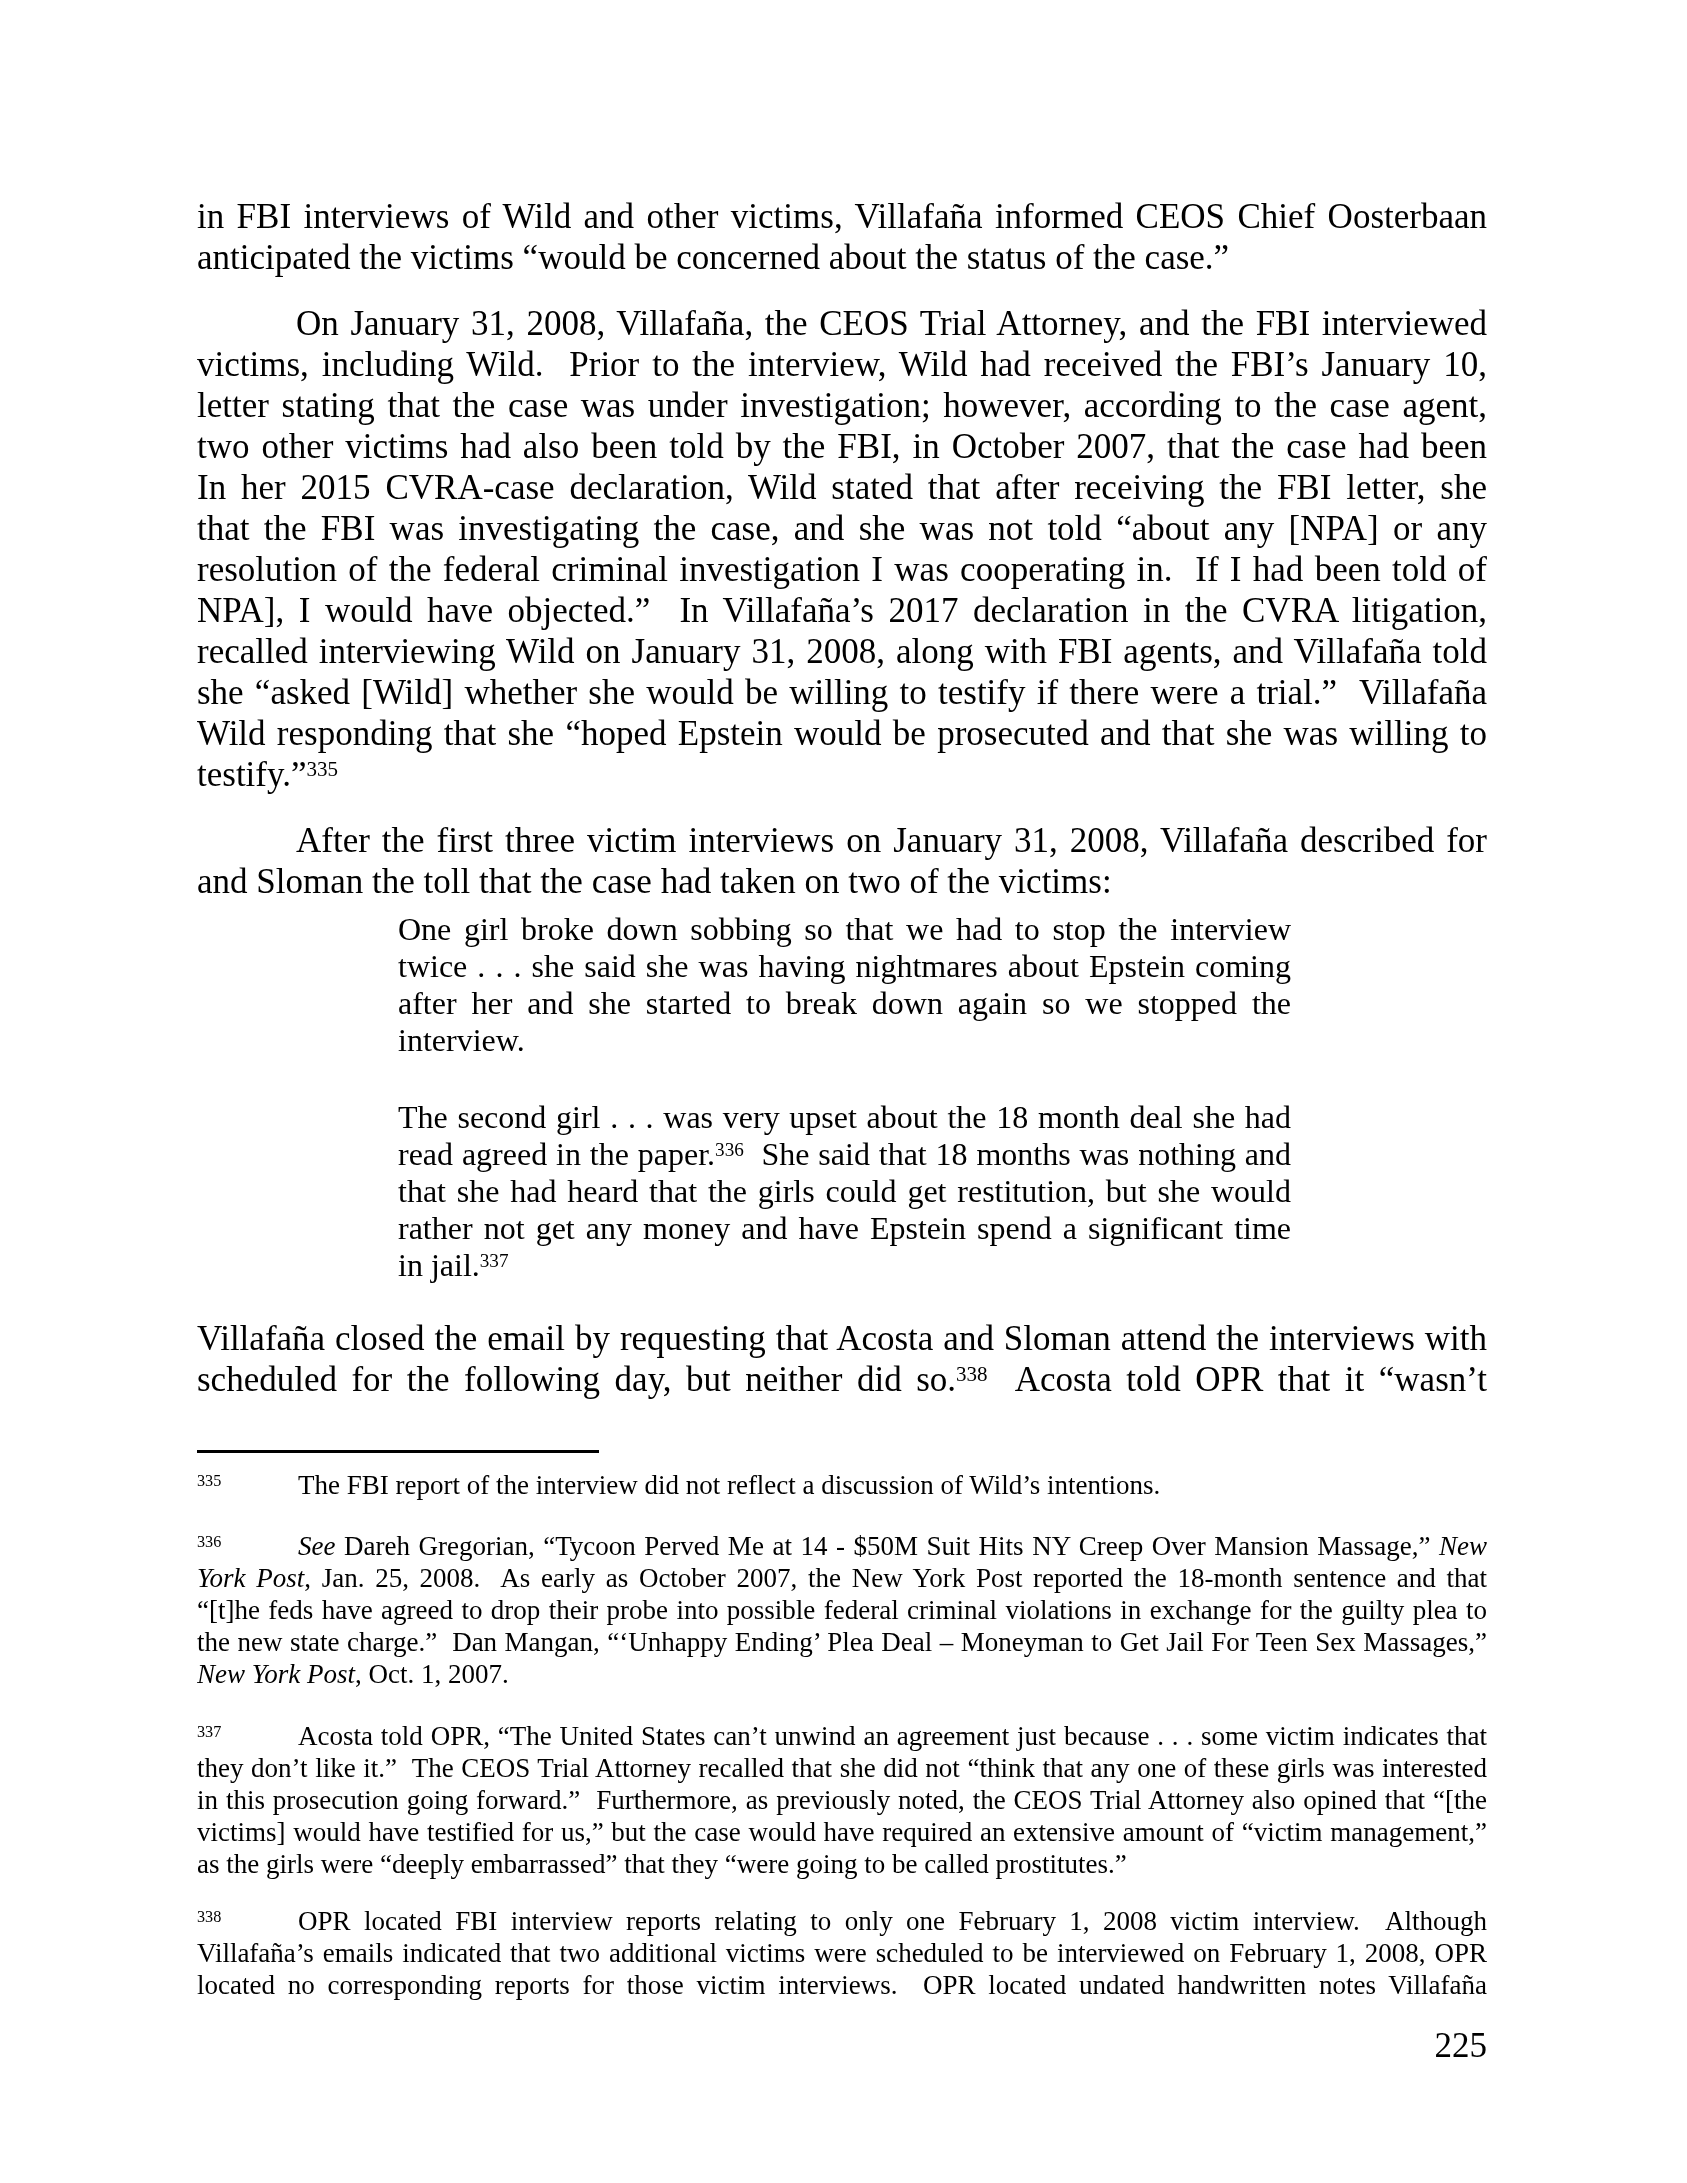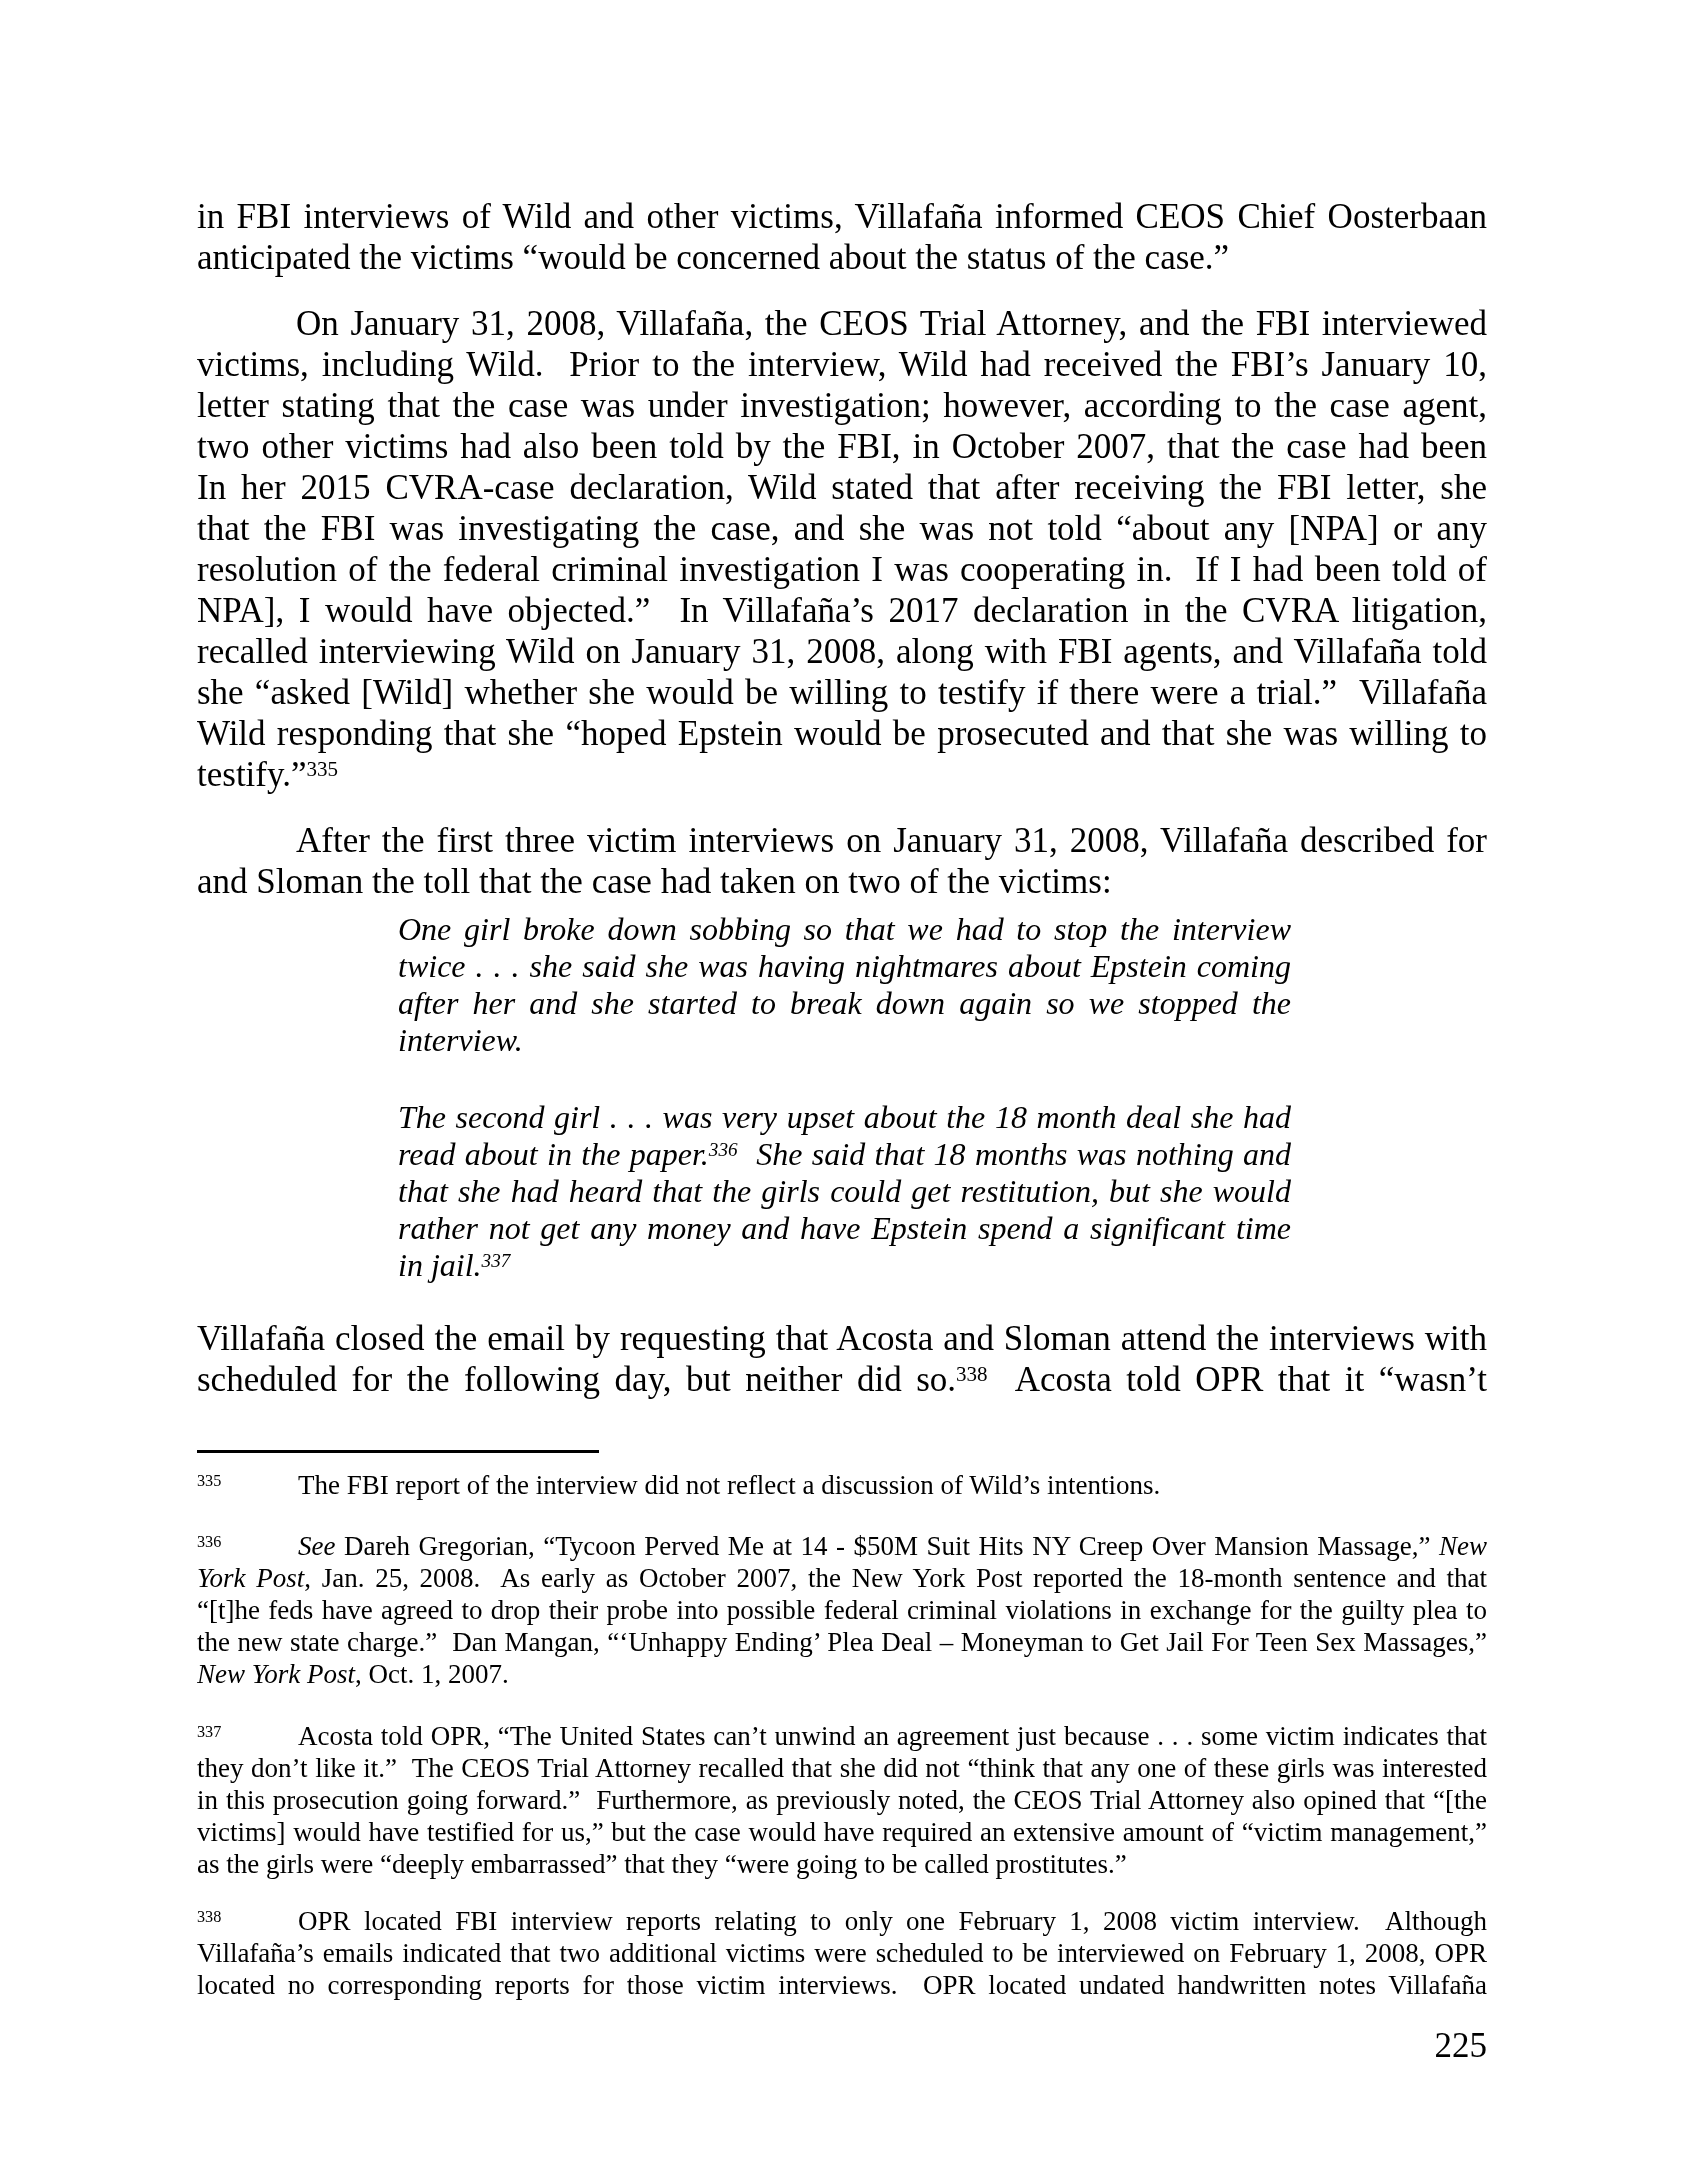--- a/index.html
+++ b/index.html
@@ -11,21 +11,21 @@
     box-sizing: border-box;
   }
   .content { padding: 196px 200px 0 197px; }
 
   .ln { white-space: pre-wrap; overflow: hidden; }
   .j  { text-align: justify; text-align-last: justify; }
   .l  { text-align: center; text-align-last: left; }
   .ind { padding-left: 99px; }
 
   .bodytext .ln { font-size: 35px; line-height: 41px; height: 41px; }
-  .quote    .ln { font-size: 32px; line-height: 37px; height: 37px; font-style: italic; }
+  .quote    .ln { font-size: 32px; line-height: 37px; height: 37px; }
   .fn       .ln { font-size: 27px; line-height: 32px; height: 32px; }
 
   #p2 { margin-top: 25px; }
   #p3 { margin-top: 25px; }
   #q1 { margin-top: 9.3px; margin-left: 201px; margin-right: 196px; }
   #q2 { margin-top: 40px; margin-left: 201px; margin-right: 196px; }
   #p4 { margin-top: 34px; }
 
   .fnsep { margin-top: 50px; width: 402px; height: 2.6px; background: #000; }
   #fn335 { margin-top: 16px; }
@@ -69,21 +69,21 @@
           <div class="ln l"><span>and Sloman the toll that the case had taken on two of the victims:</span></div>
         </div>
       <div id="q1" class="quote">
           <div class="ln j"><span>One girl broke down sobbing so that we had to stop the interview</span></div>
           <div class="ln j"><span>twice . . . she said she was having nightmares about Epstein coming</span></div>
           <div class="ln j"><span>after her and she started to break down again so we stopped the</span></div>
           <div class="ln l"><span>interview.</span></div>
         </div>
       <div id="q2" class="quote">
           <div class="ln j"><span>The second girl . . . was very upset about the 18 month deal she had</span></div>
-          <div class="ln j"><span>read about in the paper.</span><sup>336</sup><span>  She said that 18 months was nothing and</span></div>
+          <div class="ln j"><span>read agreed in the paper.</span><sup>336</sup><span>  She said that 18 months was nothing and</span></div>
           <div class="ln j"><span>that she had heard that the girls could get restitution, but she would</span></div>
           <div class="ln j"><span>rather not get any money and have Epstein spend a significant time</span></div>
           <div class="ln l"><span>in jail.</span><sup>337</sup></div>
         </div>
       <div id="p4">
           <div class="ln j"><span>Villafaña closed the email by requesting that Acosta and Sloman attend the interviews with victims</span></div>
           <div class="ln j"><span>scheduled for the following day, but neither did so.</span><sup>338</sup><span>  Acosta told OPR that it “wasn’t typical”</span></div>
         </div>
     </div>
 

